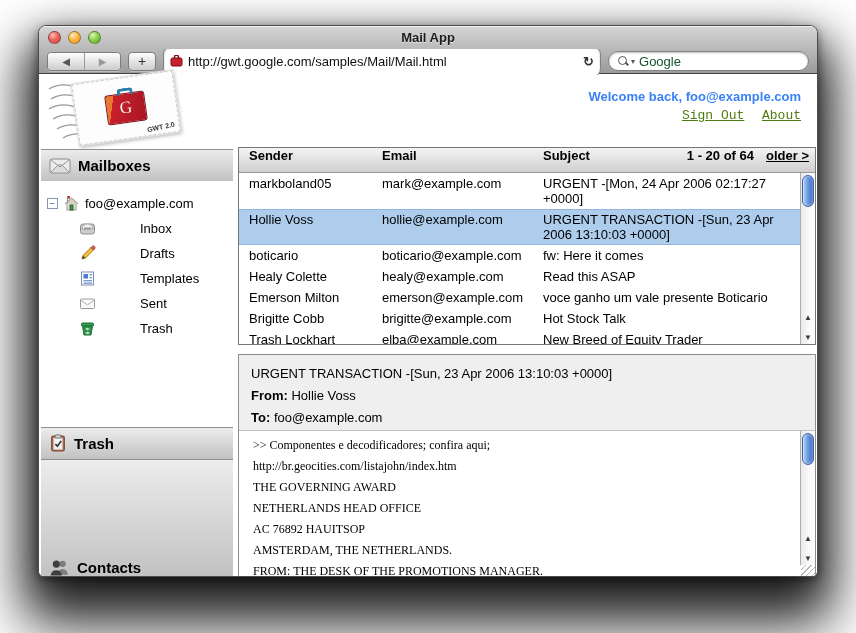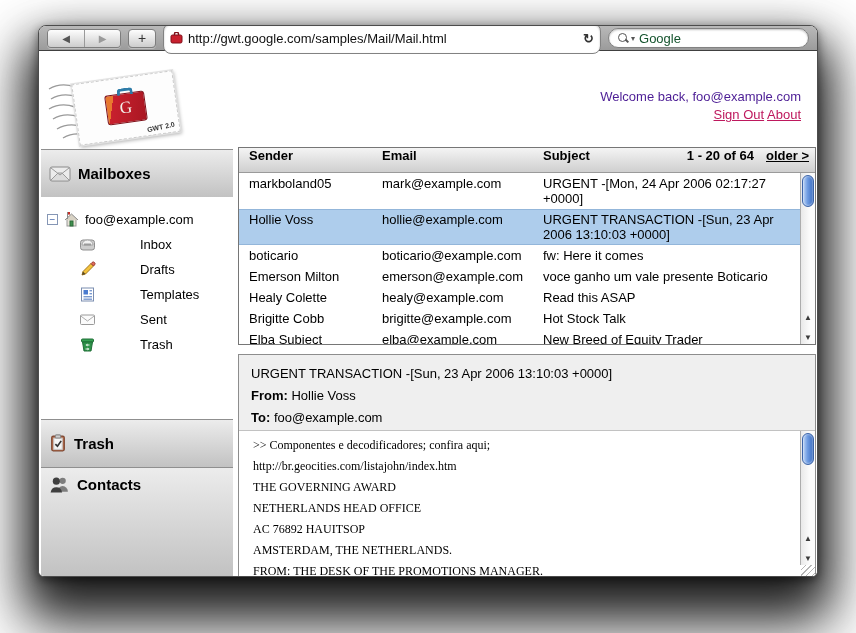--- a/index.html
+++ b/index.html
@@ -62,32 +62,32 @@
   }
   .toolbox { position:relative; width:40px; height:30px; border-radius:3px;
     background:linear-gradient(105deg,#e8792f 0 18%, #c8202e 18%, #a91722);
     border:1px solid #7e0f18; display:flex; align-items:center; justify-content:center; }
   .toolbox-handle { position:absolute; top:-6px; left:12px; width:16px; height:7px;
     border:3px solid #2e7ca8; border-bottom:none; border-radius:4px 4px 0 0; }
   .toolbox-g { font-family:"Liberation Serif",serif; color:#f4f0ea; font-size:17px; }
   .stamp-caption { position:absolute; right:4px; bottom:3px; font-size:7px; font-weight:bold; color:#333; transform:rotate(-4deg); }
 
   .welcome-block { position:absolute; right:16px; top:14px; text-align:right; }
-  .welcome-line { font-size:13px; font-weight:normal; color:#4c1d95; }
+  .welcome-line { font-size:13px; font-weight:bold; color:#3b82f6; }
   .welcome-links { margin-top:3px; font-size:13px; }
-  .welcome-links a { color:#be185d; text-decoration:underline; margin-left:0; cursor:pointer; }
+  .welcome-links a { color:#4d7c0f; text-decoration:underline; margin-left:14px; cursor:pointer;font-family:Liberation Mono, monospace; }
 
   
   .sidebar { position:absolute; left:2px; top:74px; width:192px; bottom:0; display:flex; flex-direction:column; }
   .stack-header {
-    height:48px; flex:0 0 auto; display:flex; align-items:center; gap:7px; padding:0 8px;
+    height:32px; flex:0 0 auto; display:flex; align-items:center; gap:7px; padding:0 8px;
     background:linear-gradient(#ececec,#c2c2c2); border-top:1px solid #8f8f8f;
     font-size:15px; font-weight:bold; color:#000; cursor:pointer;
   }
-  .stack-header.last { flex:1 0 auto; align-items:flex-start; padding-top:8px; }
+  .stack-header.last { flex:1 0 auto; align-items:flex-end; padding-top:8px; }
   .tree { flex:1 1 auto; background:#fff; padding:10px 0 0 6px; overflow:hidden; }
   .tree-row { display:flex; align-items:center; gap:5px; height:25px; font-size:13px; color:#000; cursor:pointer; }
   .tree-row.child { padding-left:32px;gap:44px; }
   .expander { width:11px; height:11px; border:1px solid #8596b5; background:#fff; color:#4466aa;
     font-size:10px; line-height:9px; text-align:center; }
   .ticon { width:17px; height:17px; flex:0 0 auto; }
 
   
   .mail-list { position:absolute; left:199px; top:72px; width:578px; height:198px;
     border:1px solid #767676; background:#fff; display:flex; flex-direction:column; }
@@ -127,20 +127,28 @@
   .body-text { padding:4px 20px 0 14px; font-family:"Liberation Serif",serif; font-size:12px; line-height:21px; color:#000; }
   .detail-body .scrollbar { position:absolute; right:0; top:0; bottom:13px; }
   .resize-grip { position:absolute; right:0; bottom:0; width:14px; height:13px; background:#fff; cursor:nwse-resize;
     background-image:repeating-linear-gradient(135deg, transparent 0 3px, #b5b5b5 3px 4px); }
 </style>
 </head>
 <body>
 
 <div class="mac-window">
 
+  <div class="titlebar">
+    <div class="lights">
+      <div class="light red"></div>
+      <div class="light yellow"></div>
+      <div class="light green"></div>
+    </div>
+    <div class="win-title">Mail App</div>
+  </div>
 
   <div class="toolbar">
     <div class="nav-capsule">
       <div class="nav-btn">
           <span>◀</span>
         </div>
       <div class="nav-btn fwd">
           <span>▶</span>
         </div>
     </div>
@@ -302,36 +310,36 @@
             <div class="col-sender">Hollie Voss</div>
             <div class="col-email">hollie@example.com</div>
             <div class="col-subject">URGENT TRANSACTION -[Sun, 23 Apr 2006 13:10:03 +0000]</div>
           </div>
           <div class="mail-row">
             <div class="col-sender">boticario</div>
             <div class="col-email">boticario@example.com</div>
             <div class="col-subject">fw: Here it comes</div>
           </div>
           <div class="mail-row">
+            <div class="col-sender">Healy Colette</div>
+            <div class="col-email">healy@example.com</div>
+            <div class="col-subject">Read this ASAP</div>
+          </div>
+          <div class="mail-row">
             <div class="col-sender">Emerson Milton</div>
             <div class="col-email">emerson@example.com</div>
             <div class="col-subject">voce ganho um vale presente Boticario</div>
           </div>
           <div class="mail-row">
-            <div class="col-sender">Healy Colette</div>
-            <div class="col-email">healy@example.com</div>
-            <div class="col-subject">Read this ASAP</div>
-          </div>
-          <div class="mail-row">
             <div class="col-sender">Brigitte Cobb</div>
             <div class="col-email">brigitte@example.com</div>
             <div class="col-subject">Hot Stock Talk</div>
           </div>
           <div class="mail-row">
-            <div class="col-sender">Elba Subject</div>
+            <div class="col-sender">Trash Lockhart</div>
             <div class="col-email">elba@example.com</div>
             <div class="col-subject">New Breed of Equity Trader</div>
           </div>
         </div>
         <div class="scrollbar">
           <div class="sb-thumb"></div>
           <div class="sb-arrows">
             <span>▲</span>
             <span>▼</span>
           </div>

